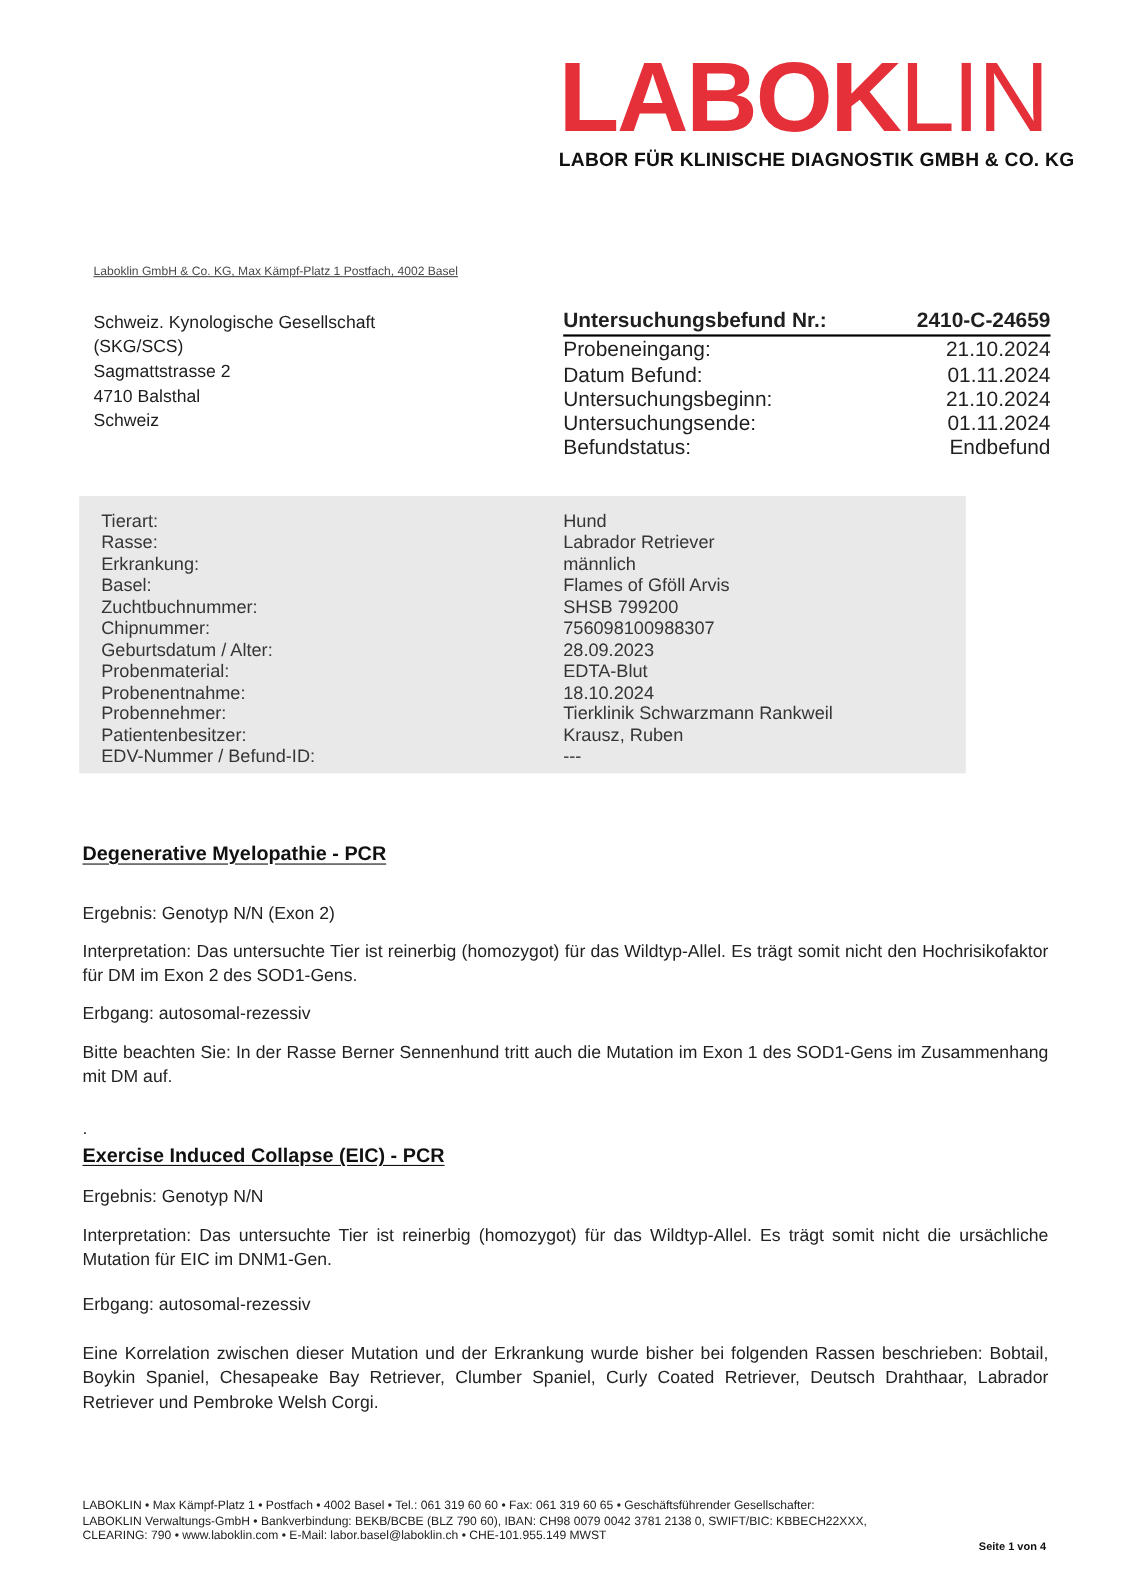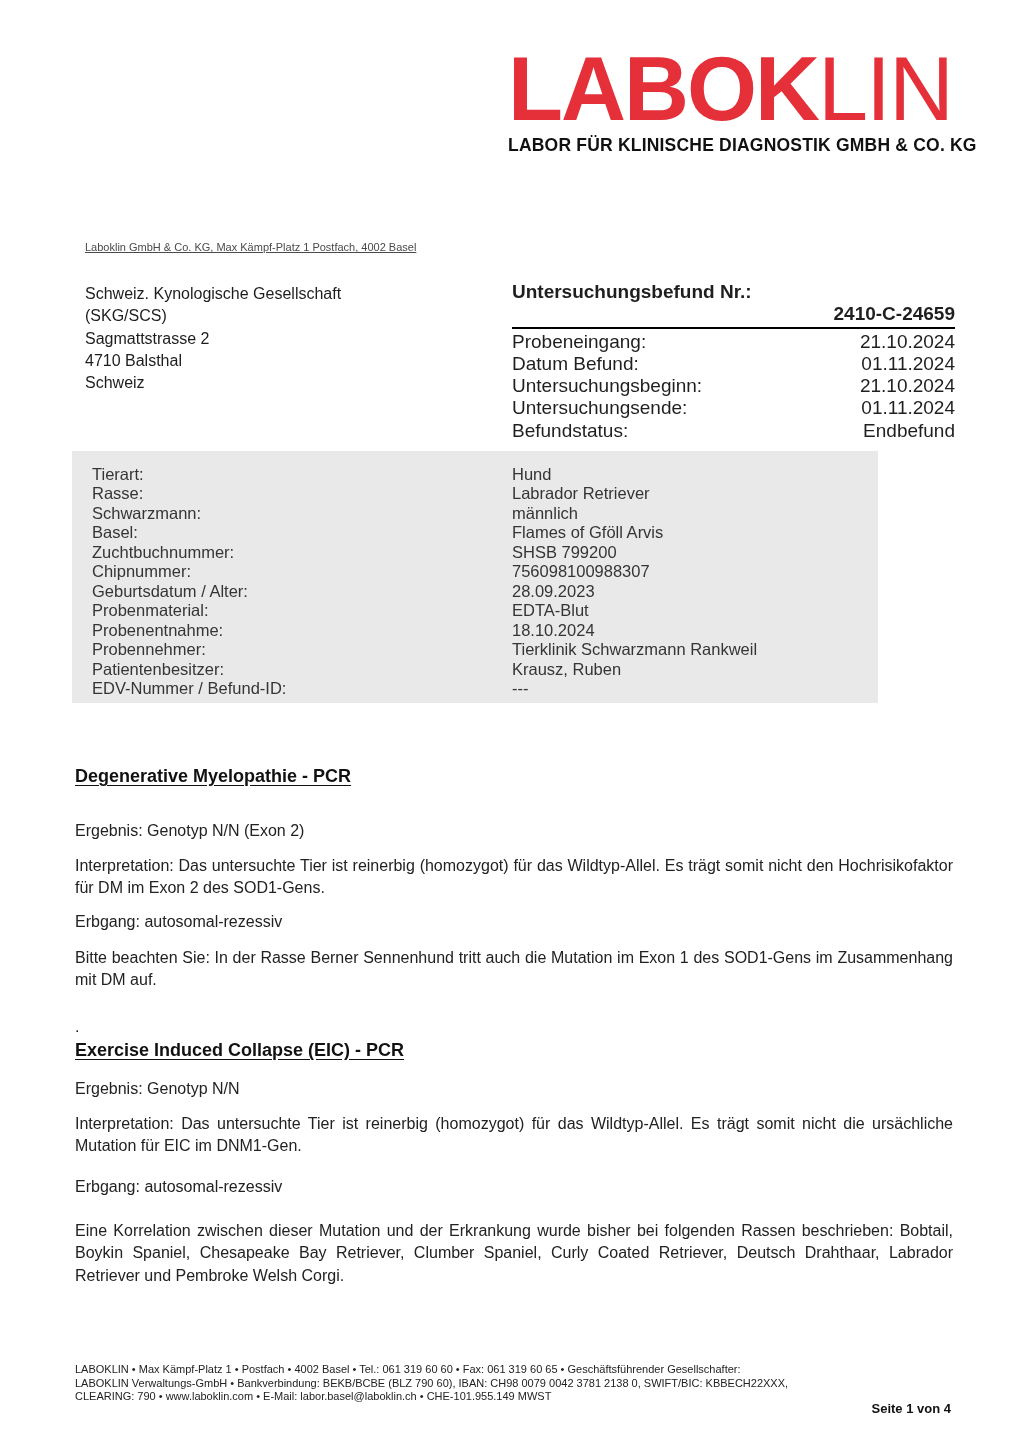--- a/index.html
+++ b/index.html
@@ -45,21 +45,21 @@
 
   
   .report-info {
     position: absolute; left: 512px; top: 281px; width: 443px;
     font-size: 19px; line-height: 22.3px;
   }
   .report-info .row { display: flex; justify-content: space-between; }
   .report-info .row.header {
     font-weight: bold;
     border-bottom: 2px solid #000;
-    padding-bottom: 1px; margin-bottom: 2px; flex-direction: column;
+    padding-bottom: 1px; margin-bottom: 2px;
   }
   .report-info .val { text-align: right; }
 
   
   .patient-box {
     position: absolute; left: 72px; top: 451px; width: 806px; height: 252px;
     background: #e9e9e9;
     padding: 14px 10px 0 20px;
     font-size: 16.5px; line-height: 19.45px; color: #353535;
   }
@@ -79,21 +79,21 @@
   .justified { text-align: justify; }
   .dot-line { width: 20px; }
 
   
   .footer {
     position: absolute; left: 75px; top: 1363px; width: 880px;
     font-size: 11px; line-height: 13.6px; color: #222;
   }
   .page-number {
     position: absolute; right: 72px; top: 1401px;
-    font-size: 13px; font-weight: bold; color: #111;
+    font-size: 10px; font-weight: bold; color: #111;
   }
 </style>
 </head>
 <body>
 
 <div class="page">
 
   <div class="logo-block">
     <div class="logo-word"><span class="heavy">LABOK</span><span class="light">LIN</span></div>
     <div class="logo-subtitle">LABOR FÜR KLINISCHE DIAGNOSTIK GMBH &amp; CO. KG</div>
@@ -139,21 +139,21 @@
   <div class="patient-box">
     <div class="row">
       <span class="label">Tierart:</span>
       <span class="value">Hund</span>
     </div>
     <div class="row">
       <span class="label">Rasse:</span>
       <span class="value">Labrador Retriever</span>
     </div>
     <div class="row">
-      <span class="label">Schwarzmann:</span>
+      <span class="label">Erkrankung:</span>
       <span class="value">männlich</span>
     </div>
     <div class="row">
       <span class="label">Basel:</span>
       <span class="value">Flames of Gföll Arvis</span>
     </div>
     <div class="row">
       <span class="label">Zuchtbuchnummer:</span>
       <span class="value">SHSB 799200</span>
     </div>

